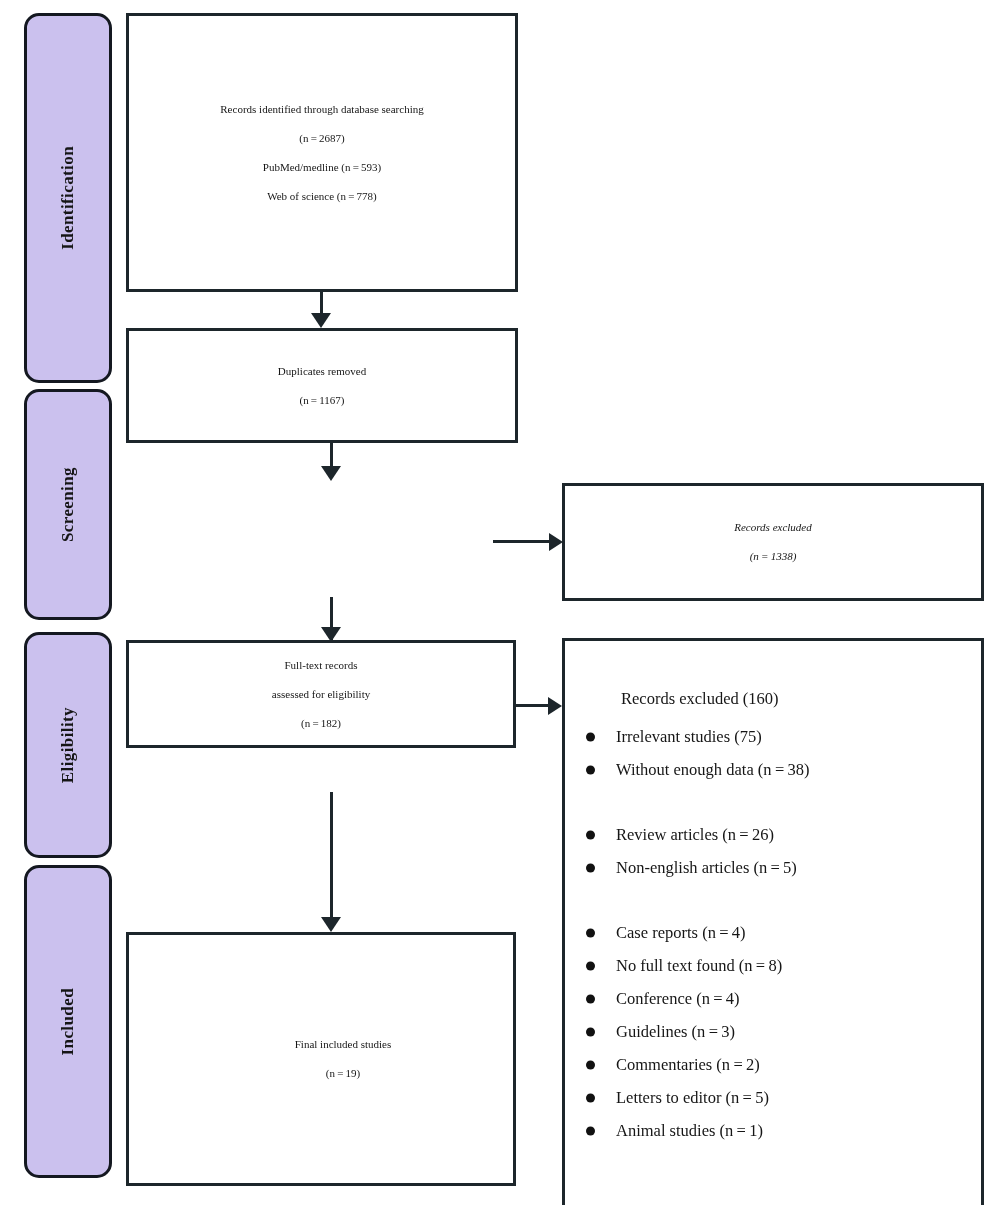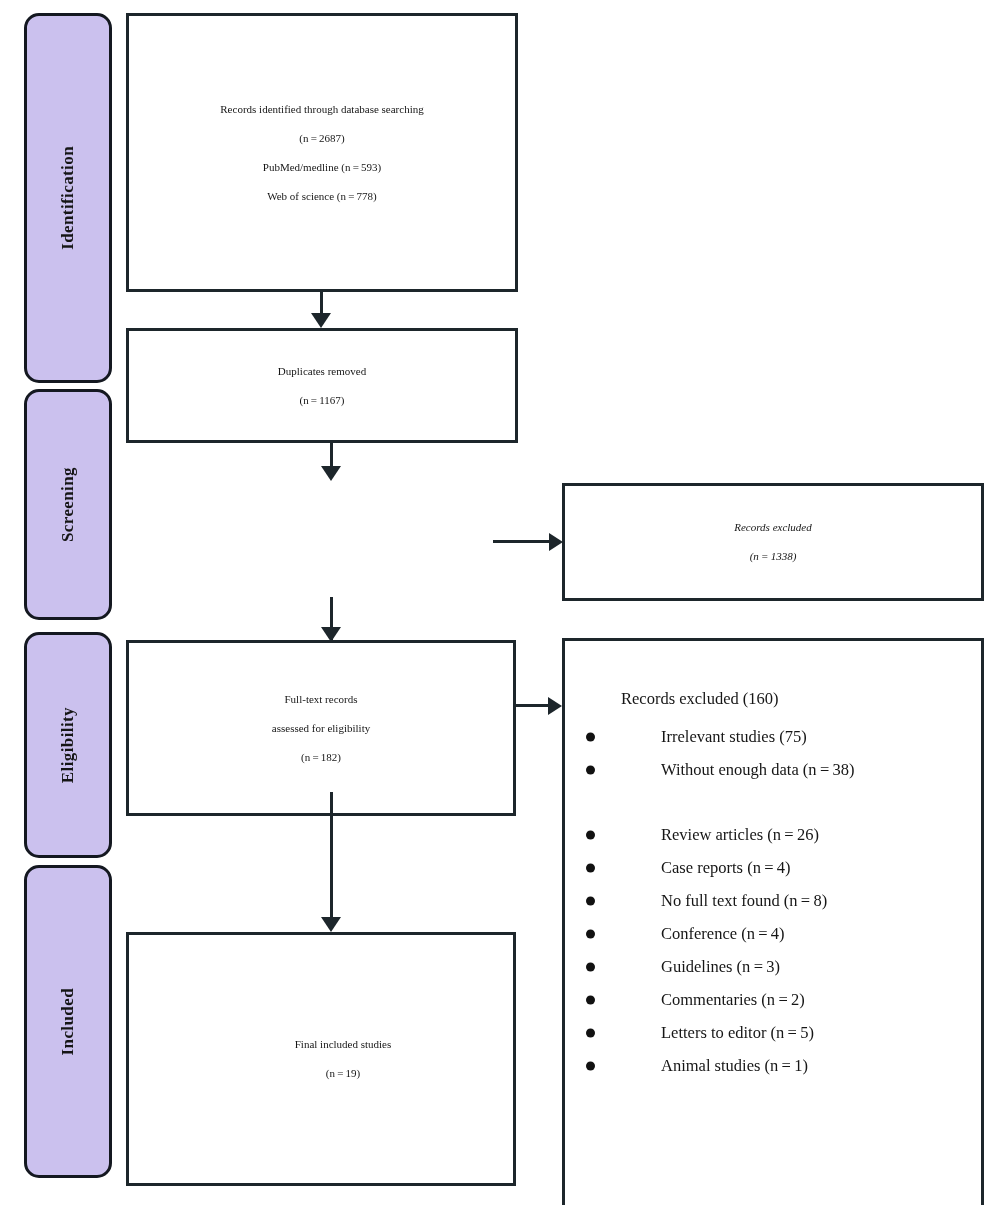--- a/index.html
+++ b/index.html
@@ -74,21 +74,21 @@
     margin-bottom: 11px;
     white-space: nowrap;
   }
   .listbox ul {
     list-style: none;
     margin: 0;
     padding: 0;
   }
   .listbox li {
     position: relative;
-    padding-left: 96px;
+    padding-left: 51px;
     height: 33px;
     line-height: 33px;
     white-space: nowrap;
   }
   .listbox li .bullet {
     position: absolute;
     left: 21px;
     top: 50%;
     transform: translateY(-50%);
     width: 9px;
@@ -170,21 +170,21 @@
   <div class="arrow-down" style="left:321px; top:627px;"></div>
 
   <div class="hline" style="left:493px; top:540px; width:56px;"></div>
   <div class="arrow-right" style="left:549px; top:533px;"></div>
 
   <div class="box" style="left:562px; top:483px; width:422px; height:118px;font-style:italic;">
     <span class="line">Records excluded</span>
     <span class="line">(n = 1338)</span>
   </div>
 
-  <div class="box" style="left:126px; top:640px; width:390px; height:176px;">
+  <div class="box" style="left:126px; top:640px; width:390px; height:108px;">
     <span class="line">Full-text records</span>
     <span class="line">assessed for eligibility</span>
     <span class="line">(n = 182)</span>
   </div>
 
   <div class="hline" style="left:516px; top:704px; width:34px;"></div>
   <div class="arrow-right" style="left:548px; top:697px;"></div>
 
   <div class="vline" style="left:330px; top:792px; width:3px; height:128px;"></div>
   <div class="arrow-down" style="left:321px; top:917px;"></div>
@@ -197,20 +197,24 @@
         <span>Irrelevant studies (75)</span>
       </li>
       <li class="gap-after">
         <span class="bullet"></span>
         <span>Without enough data (n = 38)</span>
       </li>
       <li>
         <span class="bullet"></span>
         <span>Review articles (n = 26)</span>
       </li>
+      <li class="gap-after">
+        <span class="bullet"></span>
+        <span>Non-english articles (n = 5)</span>
+      </li>
       <li>
         <span class="bullet"></span>
         <span>Case reports (n = 4)</span>
       </li>
       <li>
         <span class="bullet"></span>
         <span>No full text found (n = 8)</span>
       </li>
       <li>
         <span class="bullet"></span>

